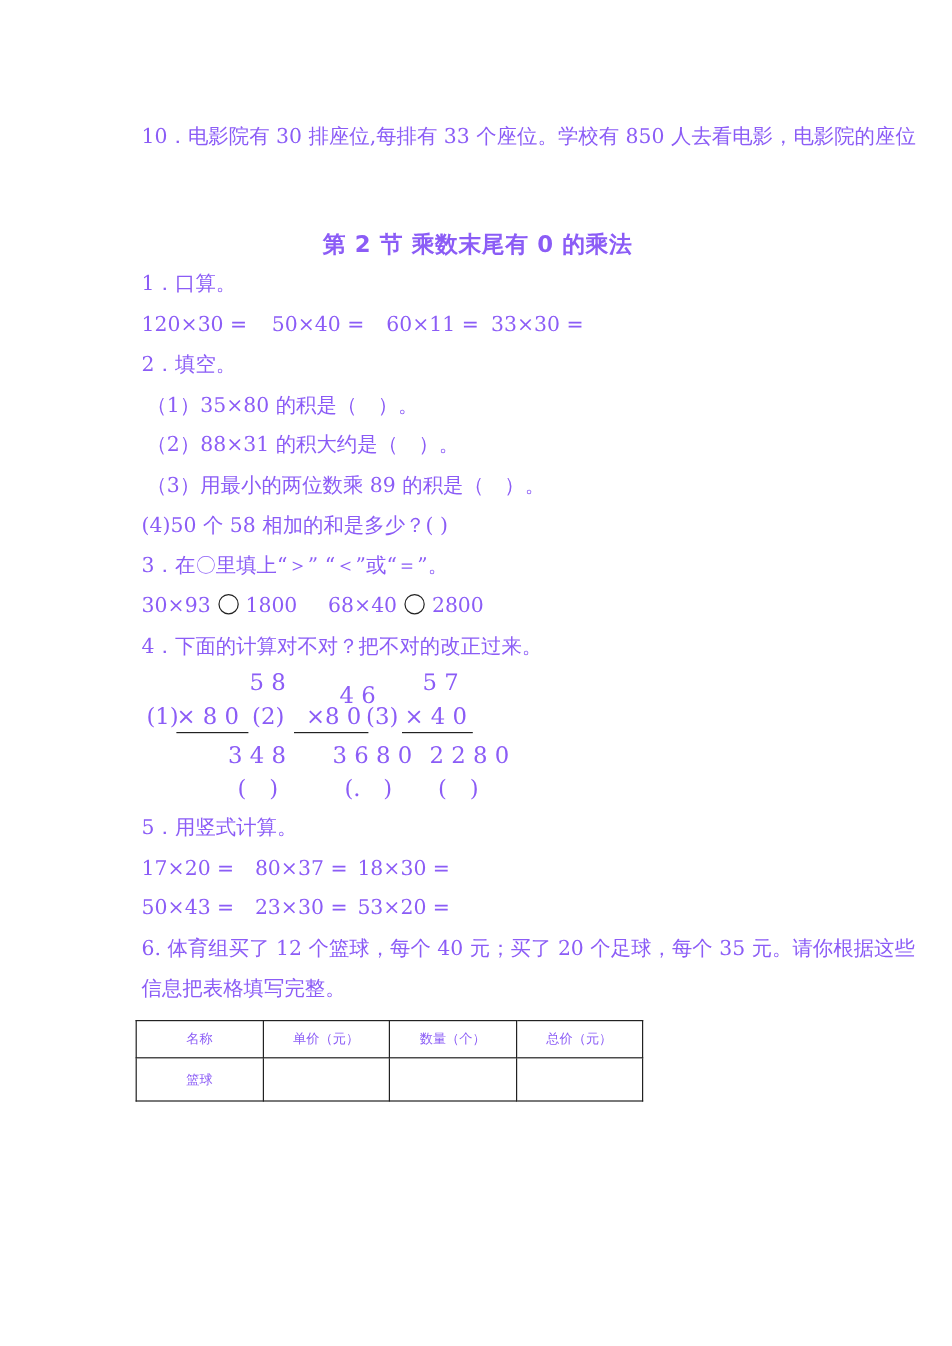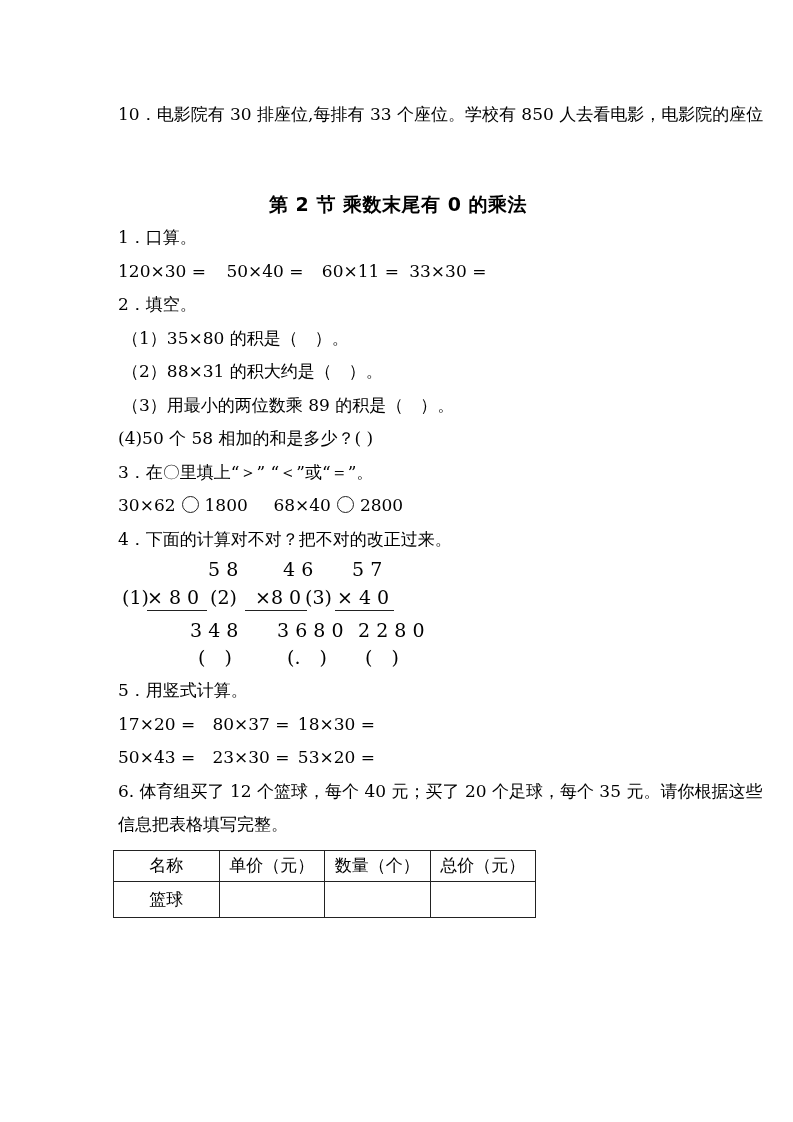--- a/index.html
+++ b/index.html
@@ -1,19 +1,19 @@
 <!DOCTYPE html>
 <html><head>
 <meta charset="utf-8">
 <style>
   html,body { margin:0; padding:0; background:#ffffff; }
   .page {
     position:relative; width:793px; height:1122px; background:#ffffff;
     font-family:"DejaVu Serif","Liberation Serif",serif;
-    color:#000000; overflow:hidden;
+    color:#8b5cf6; overflow:hidden;
   }
   .content { position:absolute; left:118px; top:98px; width:560px; }
   p.line { margin:0; font-size:17px; line-height:33.5px; white-space:nowrap; }
   .title {
     margin:56px 0 0 0; font-size:19px; font-weight:bold; text-align:center;
     line-height:33.5px; white-space:nowrap;
     font-family:"DejaVu Sans","Liberation Sans",sans-serif;
     letter-spacing:0.5px;
   }
   .tab { display:inline-block; vertical-align:baseline; }
@@ -29,21 +29,21 @@
   .q4work { position:relative; height:118px; font-size:19px; }
   .q4work span { position:absolute; line-height:20px; white-space:pre; }
   .mult { border-bottom:1.6px solid #222222; padding-bottom:3px; }
   
   .q6table {
     border-collapse:collapse; table-layout:fixed; width:423px;
     margin:8px 0 0 -5px;
   }
   .q6table td {
     border:1.6px solid #222222; text-align:center; vertical-align:middle;
-    font-size:17px; padding:0; font-weight:normal;
+    font-size:11px; padding:0; font-weight:normal;
   }
   .q6table tr.hdr td { height:30px; }
   .q6table tr.row td { height:35px;margin-top:32px; }
 </style>
 </head>
 <body>
 
 <div class="page">
   <div class="content">
 
@@ -60,28 +60,28 @@
     </p>
 
     <p class="line">2．填空。</p>
     <p class="line" style="padding-left:4px;">（1）35×80 的积是（　）。</p>
     <p class="line" style="padding-left:4px;">（2）88×31 的积大约是（　）。</p>
     <p class="line" style="padding-left:4px;">（3）用最小的两位数乘 89 的积是（　）。</p>
     <p class="line">(4)50 个 58 相加的和是多少？( )</p>
 
     <p class="line">3．在〇里填上“＞” “＜”或“＝”。</p>
     <p class="line">
-      <span class="tab w150"><span>30×62</span><span class="circle"></span><span>1800</span></span>
+      <span class="tab w150"><span>30×93</span><span class="circle"></span><span>1800</span></span>
       <span class="tab"><span>68×40</span><span class="circle"></span><span>2800</span></span>
     </p>
 
     <p class="line">4．下面的计算对不对？把不对的改正过来。</p>
     <div class="q4work">
       <span style="left:90px;  top:3px;">5 8</span>
-      <span style="left:165px; top:3px;">4 6</span>
+      <span style="left:165px; top:14px;">4 6</span>
       <span style="left:234px; top:3px;">5 7</span>
 
       <span style="left:4px;   top:31px;">(1)</span>
       <span class="mult" style="left:29px;  top:31px; padding-right:8px;">× 8 0</span>
       <span style="left:92px;  top:31px;">(2)</span>
       <span class="mult" style="left:127px; top:31px; padding-left:10px; padding-right:6px;">×8 0</span>
       <span style="left:187px; top:31px;">(3)</span>
       <span class="mult" style="left:217px; top:31px; padding-left:2px; padding-right:5px;">× 4 0</span>
 
       <span style="left:72px;  top:64px;">3 4 8</span>

